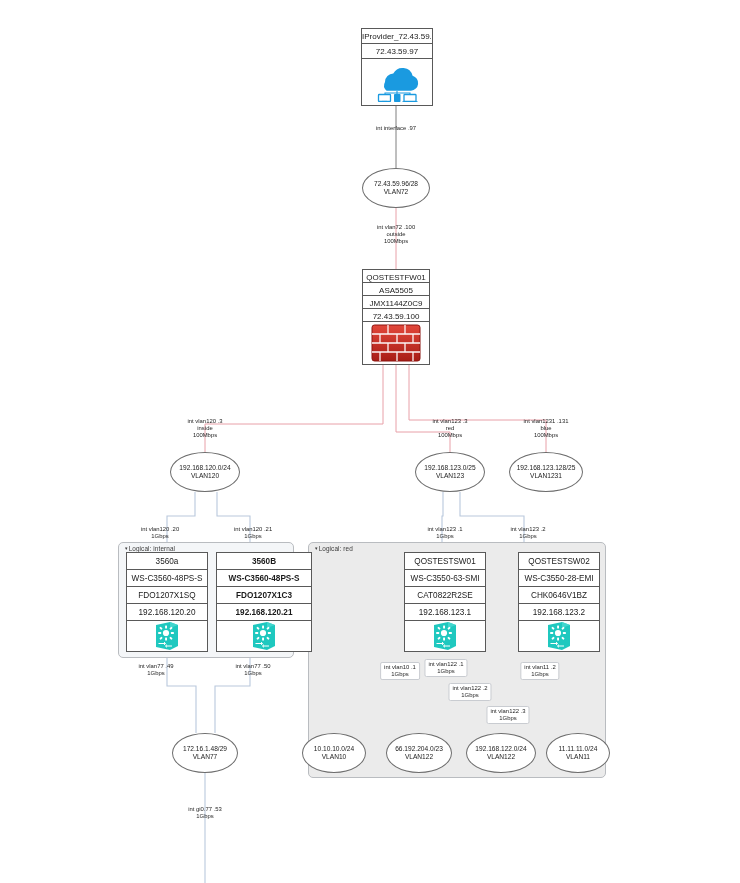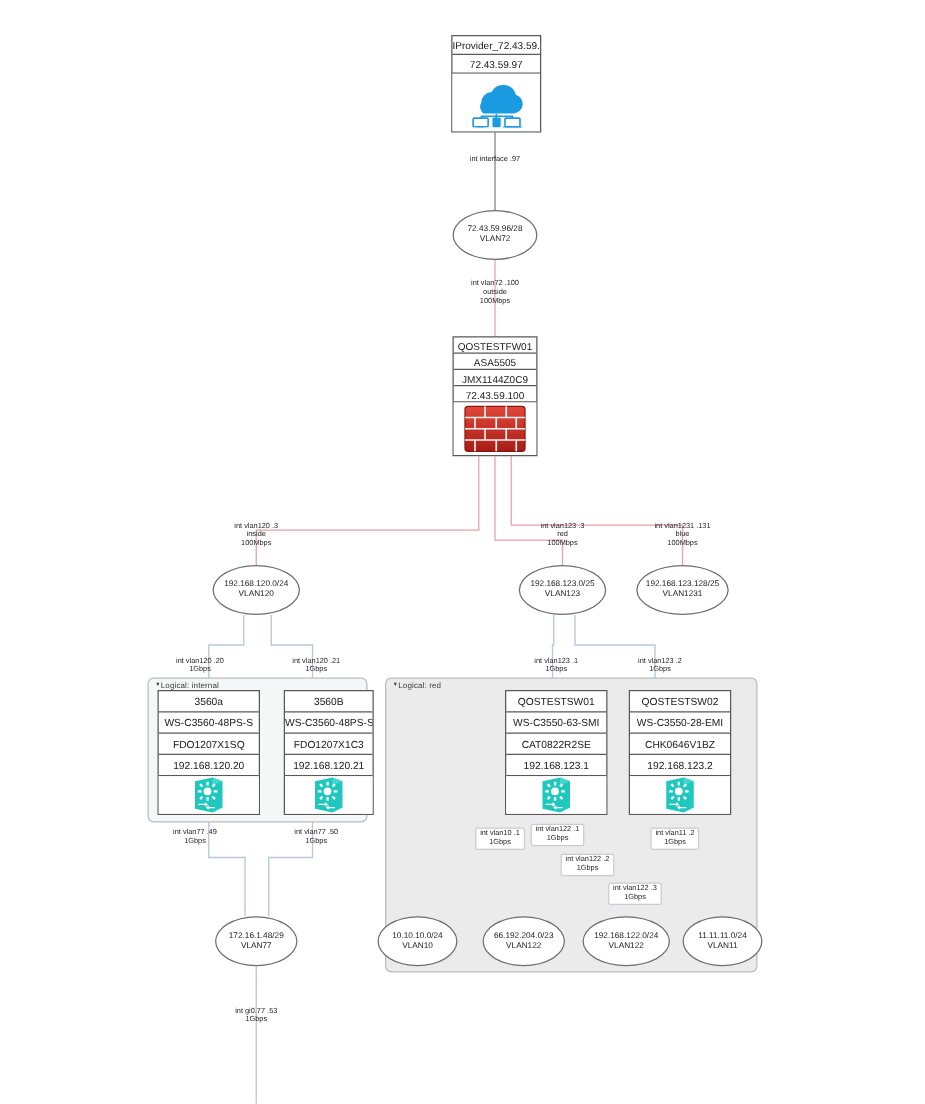--- a/index.html
+++ b/index.html
@@ -254,21 +254,21 @@
             <rect x="16.6" y="6.3" width="2.8" height="1.9" rx=".5" transform="rotate(-45 18 7.2)"></rect>
             <rect x="6.6" y="16.3" width="2.8" height="1.9" rx=".5" transform="rotate(-45 8 17.2)"></rect>
           </g>
           <path d="M5.5,22.5 L12,22.5 M11,21.2 L12.6,22.5 L11,23.8" stroke="#ffffff" stroke-width="1" fill="none"></path>
           <path d="M19,25 L13,25 M14,23.7 L12.4,25 L14,26.3" stroke="#ffffff" stroke-width="1" fill="none"></path>
         </g>
       </svg>
     </div>
   </div>
 
-  <div class="device" style="left:227px;top:552px;width:72px;height:100px;">
+  <div class="device" style="left:216px;top:552px;width:96px;height:100px;font-weight:bold;">
     <div class="row">3560B</div>
     <div class="row">WS-C3560-48PS-S</div>
     <div class="row">FDO1207X1C3</div>
     <div class="row">192.168.120.21</div>
     <div class="art">
       <svg width="28" height="30" viewBox="0 0 28 30">
         <path d="M3,4 L17,1 L25,4 L25,25 L17,29 L3,26 Z" fill="#1fc8bf"></path>
         <path d="M17,1 L25,4 L17,7 Z" fill="#49d8d0" opacity=".85"></path>
         <g fill="#ffffff">
           <circle cx="13" cy="12" r="3.1"></circle>
@@ -306,21 +306,21 @@
           <rect x="16.6" y="16.3" width="2.8" height="1.9" rx=".5" transform="rotate(45 18 17.2)"></rect>
           <rect x="16.6" y="6.3" width="2.8" height="1.9" rx=".5" transform="rotate(-45 18 7.2)"></rect>
           <rect x="6.6" y="16.3" width="2.8" height="1.9" rx=".5" transform="rotate(-45 8 17.2)"></rect>
           <path d="M5.5,22.5 L12,22.5 M11,21.2 L12.6,22.5 L11,23.8" stroke="#ffffff" stroke-width="1" fill="none"></path>
           <path d="M19,25 L13,25 M14,23.7 L12.4,25 L14,26.3" stroke="#ffffff" stroke-width="1" fill="none"></path>
         </g>
       </svg>
     </div>
   </div>
 
-  <div class="device" style="left:503px;top:552px;width:82px;height:100px;">
+  <div class="device" style="left:518px;top:552px;width:82px;height:100px;">
     <div class="row">QOSTESTSW02</div>
     <div class="row">WS-C3550-28-EMI</div>
     <div class="row">CHK0646V1BZ</div>
     <div class="row">192.168.123.2</div>
     <div class="art">
       <svg width="28" height="30" viewBox="0 0 28 30">
         <path d="M3,4 L17,1 L25,4 L25,25 L17,29 L3,26 Z" fill="#1fc8bf"></path>
         <path d="M17,1 L25,4 L17,7 Z" fill="#49d8d0" opacity=".85"></path>
         <g fill="#ffffff">
           <circle cx="13" cy="12" r="3.1"></circle>

